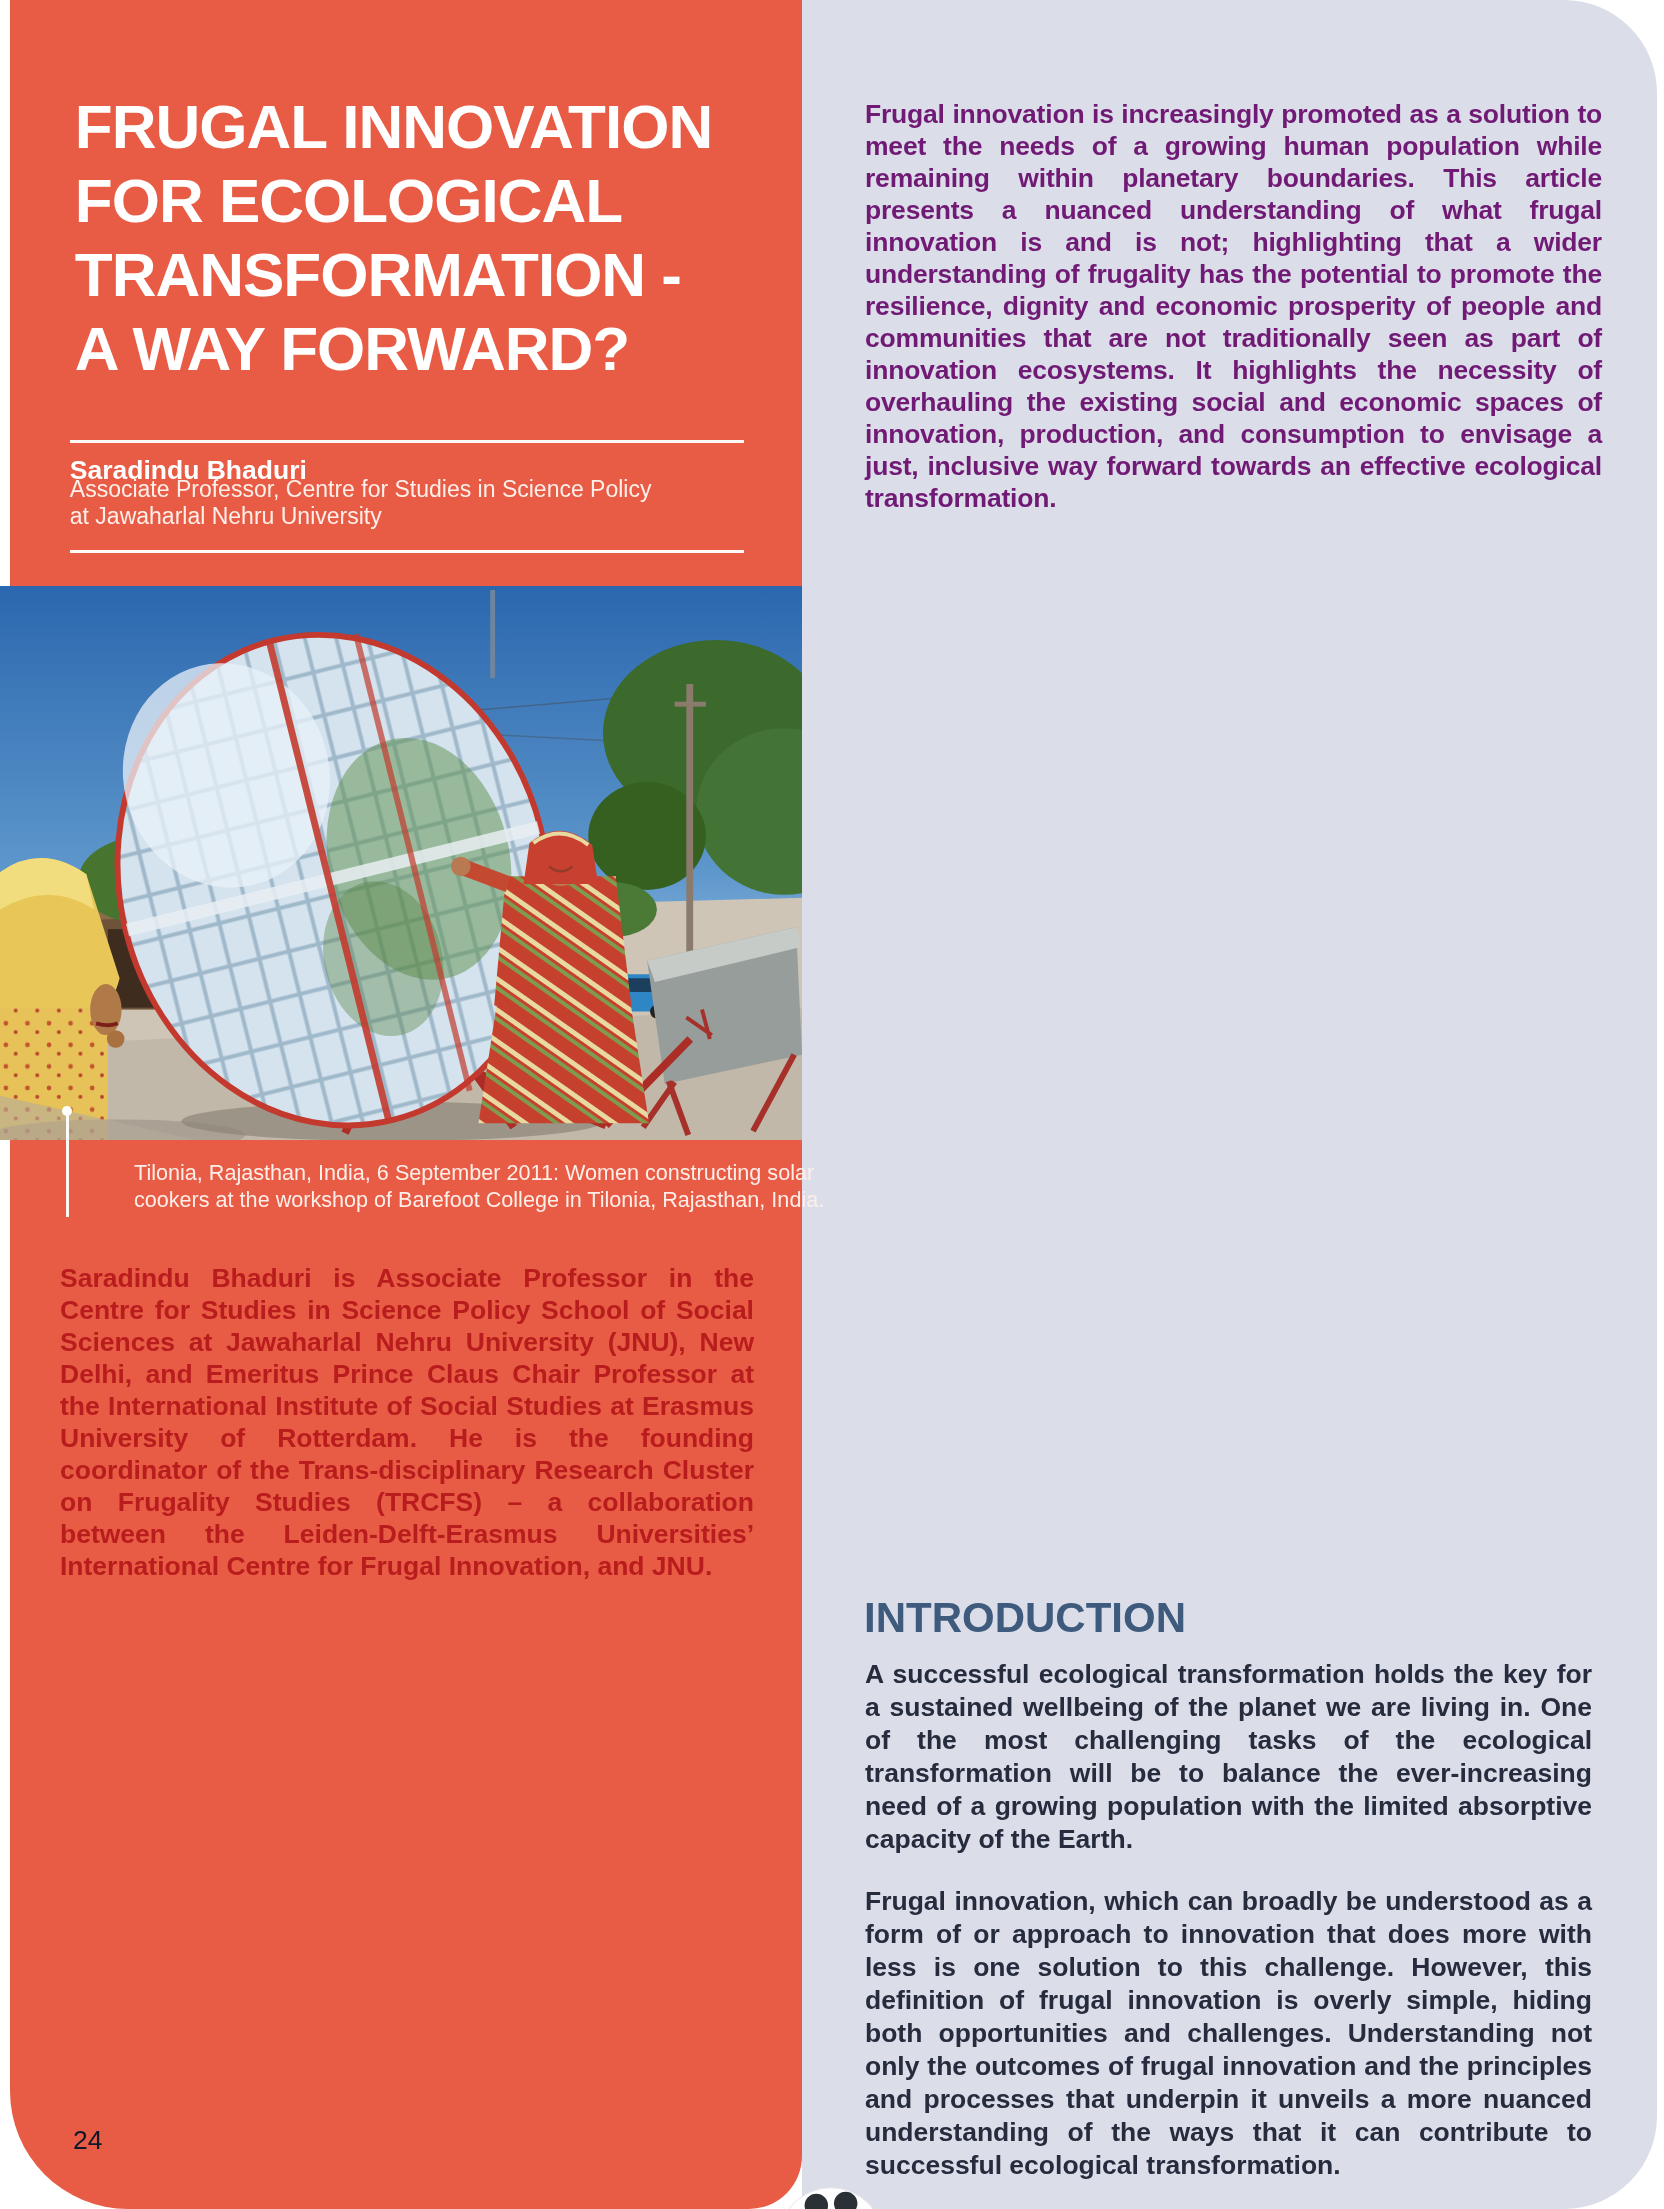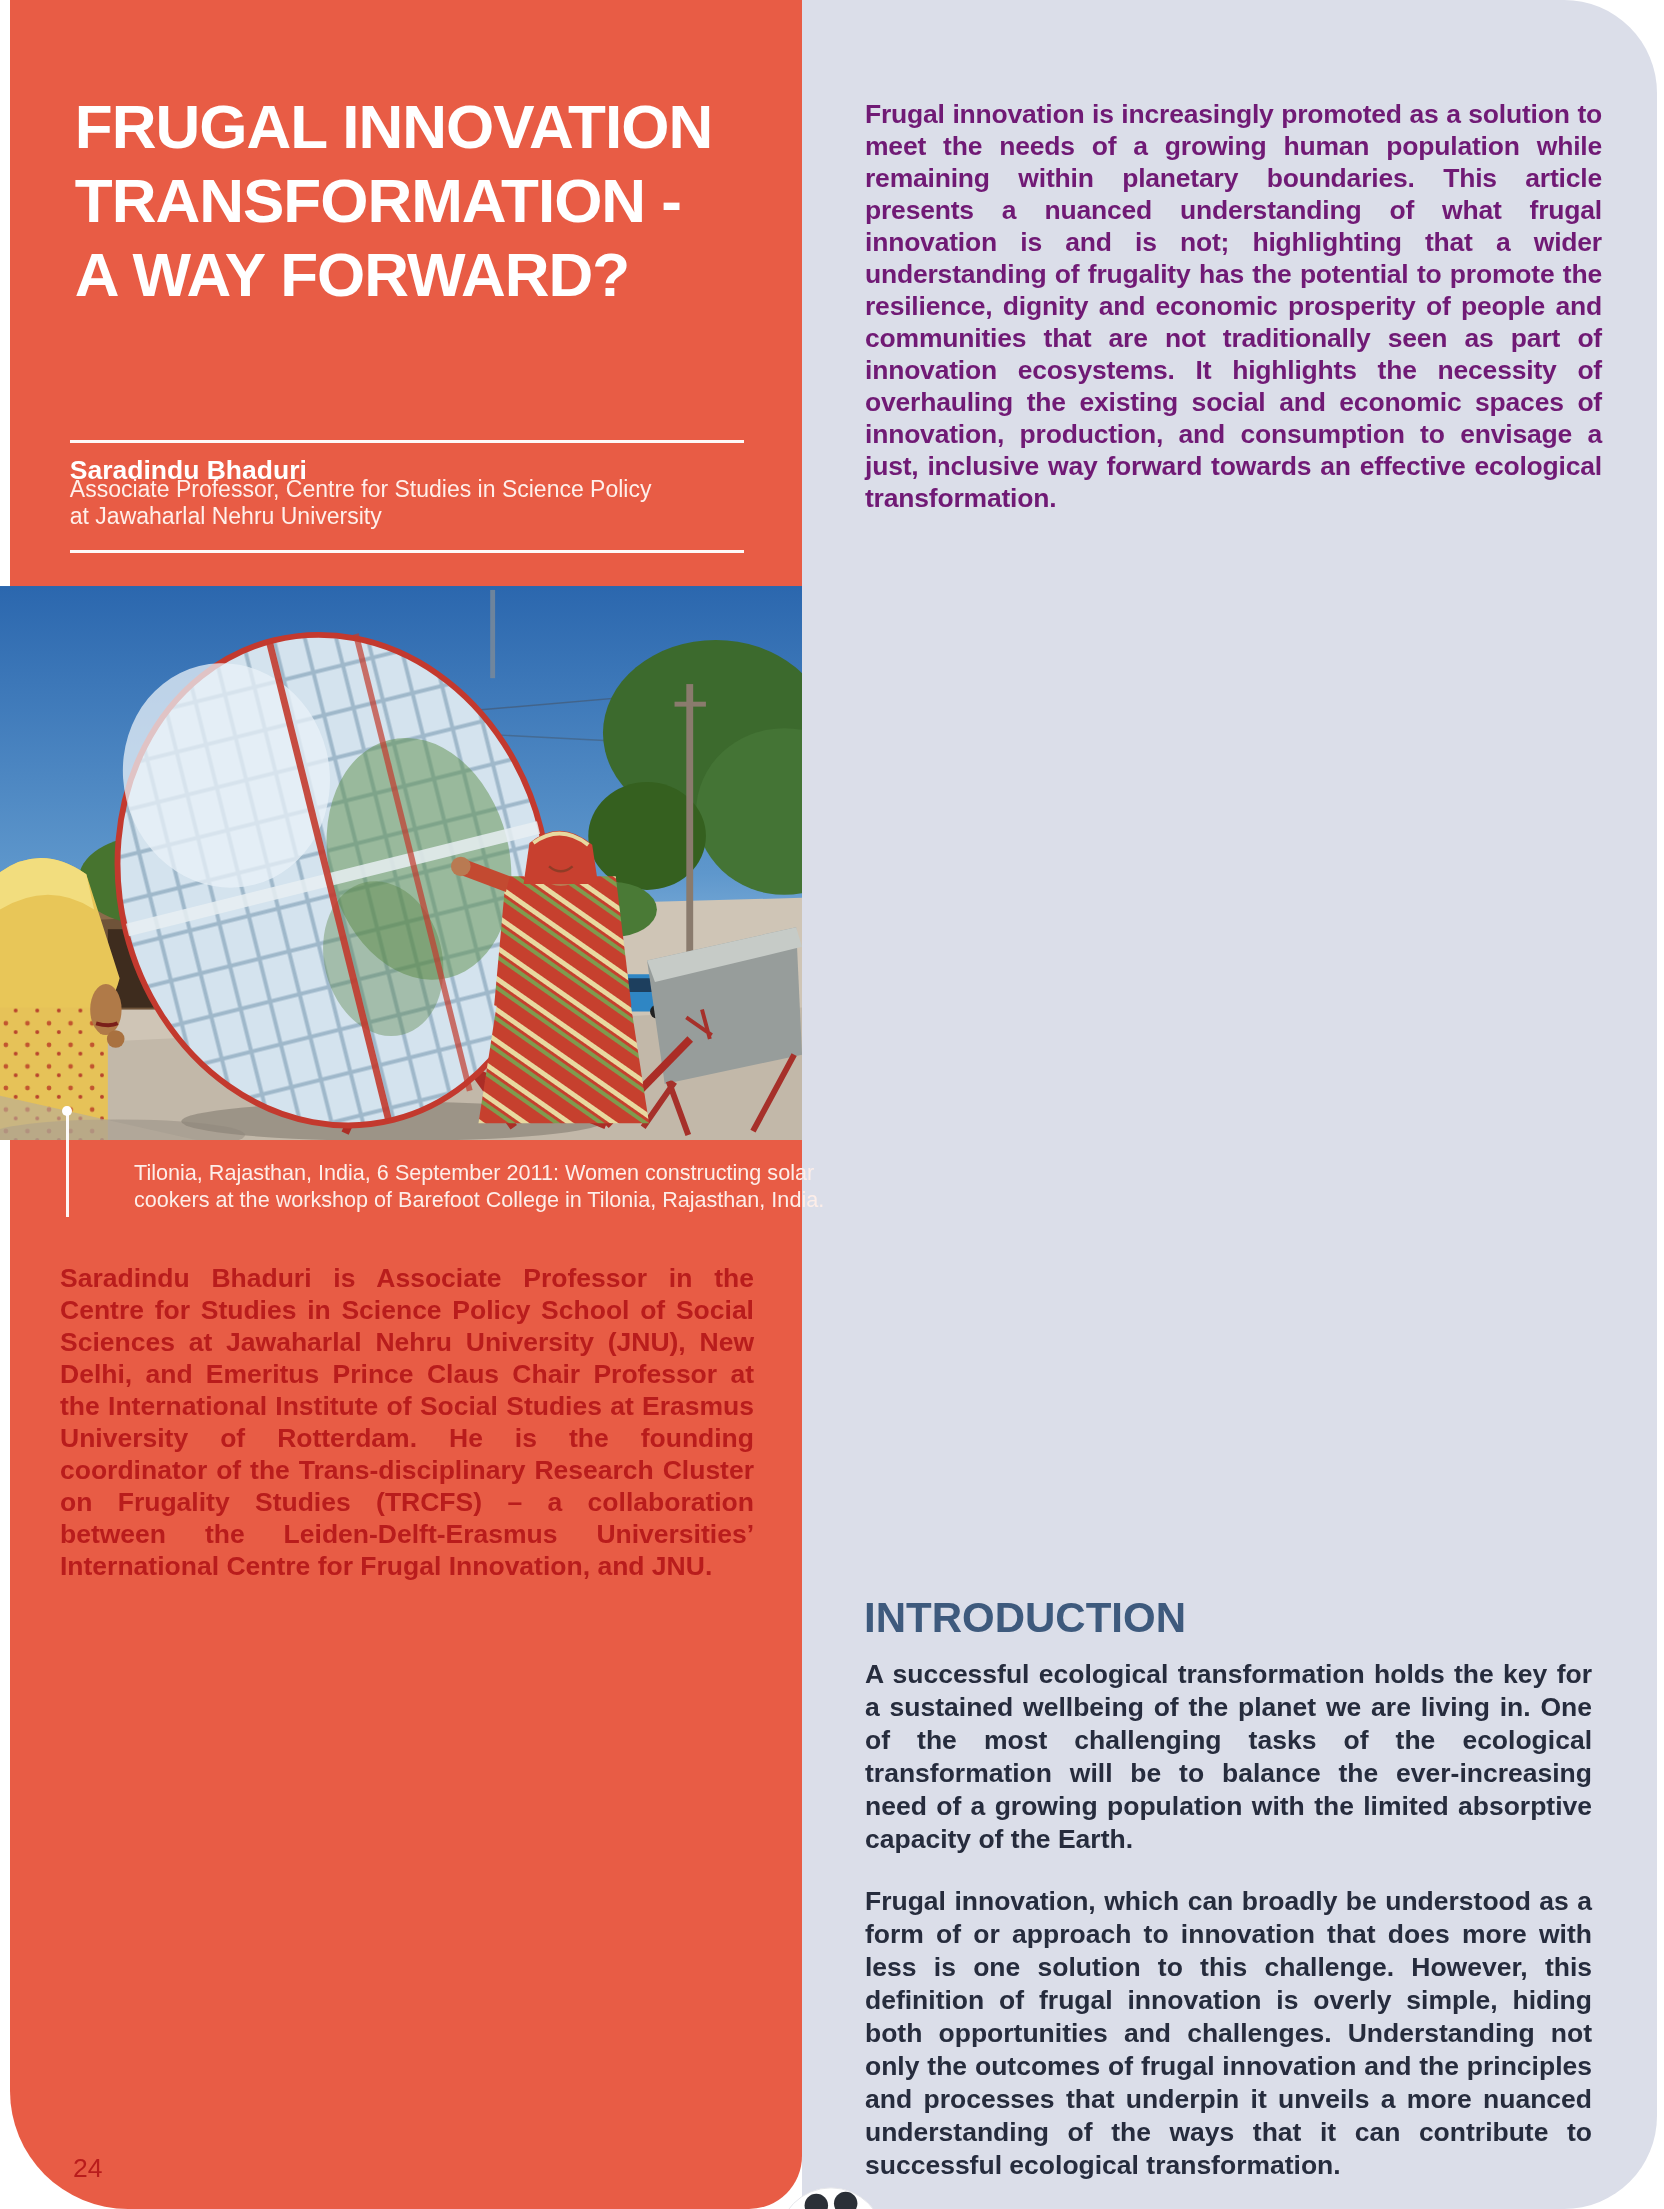--- a/index.html
+++ b/index.html
@@ -25,21 +25,21 @@
   
   .cap-dot{position:absolute;left:62px;top:1106px;width:9.8px;height:9.8px;border-radius:50%;
     background:#ffffff;}
   .cap-line{position:absolute;left:66px;top:1113px;width:2.5px;height:104px;background:rgba(255,255,255,.95);}
   .photo-caption{position:absolute;left:86px;top:1159px;width:691px;color:#fdeee9;
     font-size:21.6px;line-height:27.4px;margin-left:48px;}
 
   .bio{position:absolute;left:60px;top:1262px;width:694px;color:#b91c1c;font-weight:bold;
     font-size:26.5px;line-height:32px;text-align:justify;}
 
-  .page-number{position:absolute;left:73px;top:2125px;color:#b91c1c;font-size:26.5px;margin-top:28px;}
+  .page-number{position:absolute;left:73px;top:2125px;color:#0f172a;font-size:26.5px;}
 
   
   .lavender-panel{position:absolute;left:802px;top:0;width:855px;height:2209px;
     background:#DBDEE9;border-radius:0 93px 93px 0;}
   .abstract{position:absolute;left:865px;top:98px;width:737px;color:#701a75;
     font-weight:bold;font-size:26.5px;line-height:32px;text-align:justify;letter-spacing:-0.2px;}
   .intro-heading{position:absolute;left:864px;top:1594px;color:#3E5A7D;
     font-weight:bold;font-size:42px;letter-spacing:0;}
   .intro-body{position:absolute;left:865px;top:1658px;width:737px;color:#262C3D;
     font-size:26.5px;line-height:33px;text-align:justify;}
@@ -51,20 +51,21 @@
 </head>
 <body>
 
 <div class="page">
 
   <div class="lavender-panel"></div>
 
   <div class="orange-panel">
     <div class="article-title">
       <div>FRUGAL INNOVATION</div>
+      <div>FOR ECOLOGICAL</div>
       <div>TRANSFORMATION -</div>
       <div>A WAY FORWARD?</div>
     </div>
     <div class="rule top"></div>
     <div class="author-name">Saradindu Bhaduri</div>
     <div class="author-role">
       <div>Associate Professor, Centre for Studies in Science Policy</div>
       <div>at Jawaharlal Nehru University</div>
     </div>
     <div class="rule bottom"></div>

